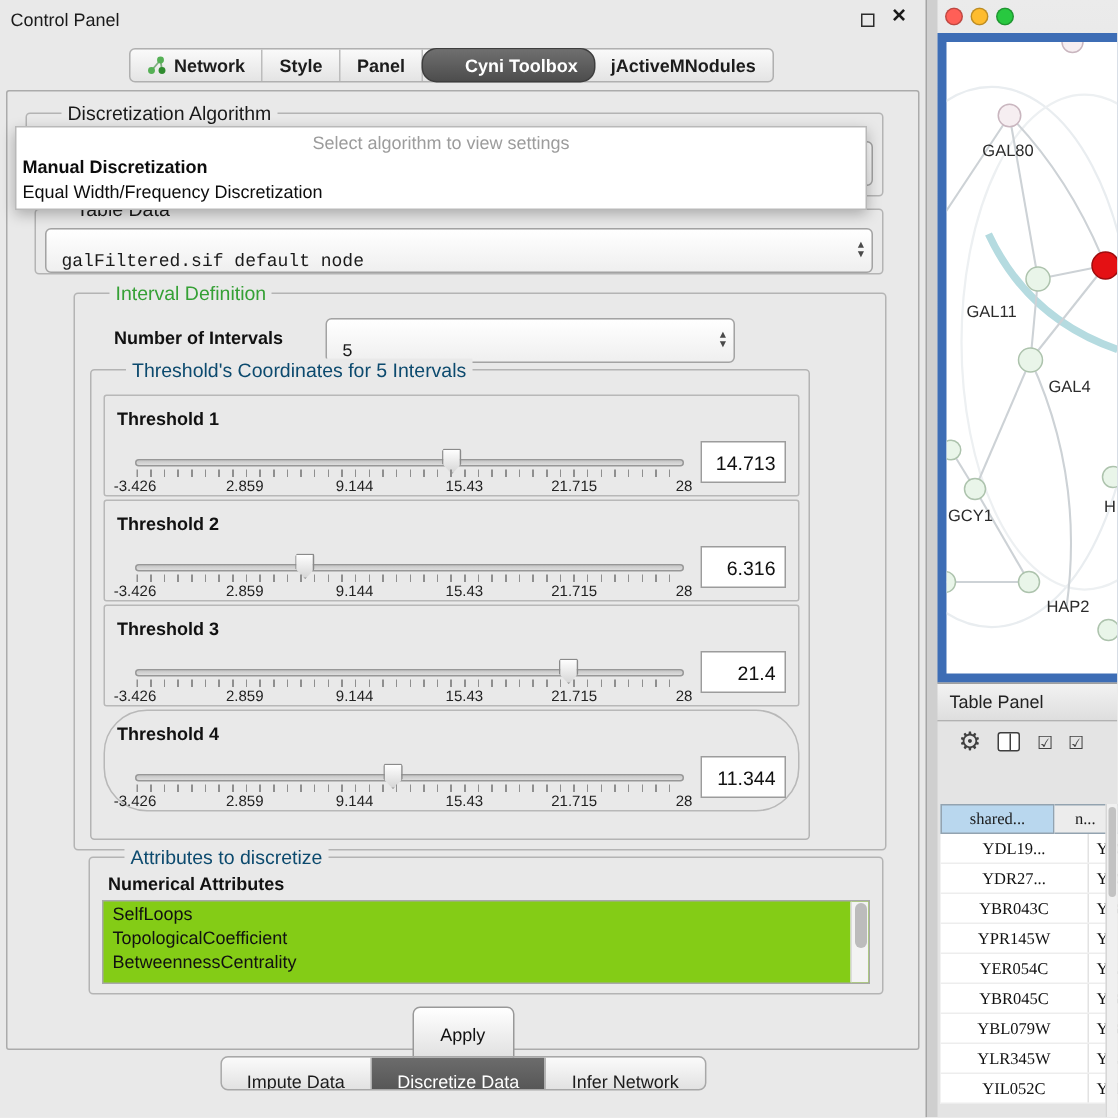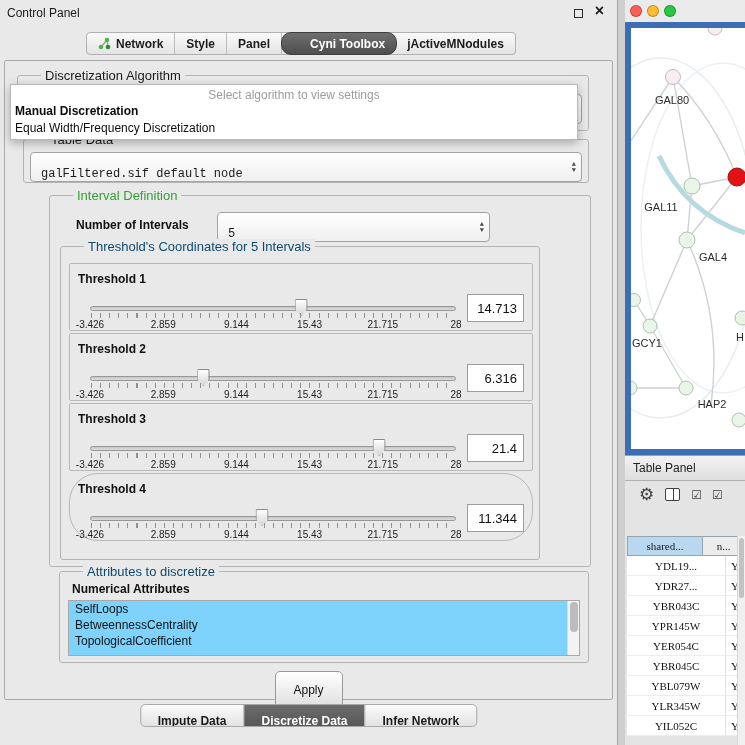--- a/index.html
+++ b/index.html
@@ -58,32 +58,32 @@
            background:repeating-linear-gradient(to right,#8f8f8f 0,#8f8f8f 1px,transparent 1px,transparent 9.1px); }
   .scale { position:absolute; left:0; right:0; top:21px; height:11px; font-size:10px; color:#222; }
   .scale span { position:absolute; transform:translateX(-50%); white-space:nowrap; }
   .scale span:nth-child(1){ left:0%; } .scale span:nth-child(2){ left:20%; } .scale span:nth-child(3){ left:40%; }
   .scale span:nth-child(4){ left:60%; } .scale span:nth-child(5){ left:80%; } .scale span:nth-child(6){ left:100%; }
   .value-box { position:absolute; right:8px; top:30px; width:57px; height:28px; background:#fff; border:1px solid #9c9c9c;
                font-size:13px; color:#111; display:flex; align-items:center; justify-content:flex-end; padding-right:6px; }
 
   .attr-group { left:54px; top:510px; width:530px; height:92px; }
   .attr-list-title { position:absolute; left:12px; top:10px; font-weight:bold; font-size:12px; color:#111; }
-  .attr-list { position:absolute; left:8px; top:28px; right:8px; bottom:6px; background:#7dd3fc; border:1px solid #a8a8a8; overflow:hidden; font-size:12px; color:#111; }
+  .attr-list { position:absolute; left:8px; top:28px; right:8px; bottom:6px; background:#84cc16; border:1px solid #a8a8a8; overflow:hidden; font-size:12px; color:#111; }
   .attr-item { padding:1px 6px; height:16px; line-height:15px; }
   .attr-scrollbar { position:absolute; right:0; top:0; bottom:0; width:12px; background:#f3f3f3; border-left:1px solid #dcdcdc; }
   .attr-thumb { position:absolute; top:1px; left:2px; width:8px; height:30px; background:#bcbcbc; border-radius:4px; }
 
   .apply-btn { position:absolute; left:50%; top:610px; transform:translateX(-50%); width:68px; height:38px;
                background:linear-gradient(#ffffff,#dedede); border:1px solid #999; border-radius:5px;
                font-size:12px; color:#111; display:flex; align-items:center; justify-content:center; }
 
   .tabs-bottom { position:absolute; top:704px; left:50%; transform:translateX(-50%); height:23px; display:flex;
                  border:1px solid #a8a8a8; border-radius:5px; background:linear-gradient(#fbfbfb,#e2e2e2); overflow:hidden; }
-  .tab-b { padding:16px 17px; display:flex; align-items:center; font-size:12px; font-weight:bold; color:#1c1c1c; border-right:1px solid #b0b0b0; white-space:nowrap;text-align:right; }
+  .tab-b { padding:16px 17px; display:flex; align-items:center; font-size:12px; font-weight:normal; color:#1c1c1c; border-right:1px solid #b0b0b0; white-space:nowrap;text-align:right; }
   .tab-b:last-child { border-right:none; }
   .tab-b.selected { background:linear-gradient(#6c6c6c,#4c4c4c); color:#fff; }
 
   
   .net-win { position:absolute; left:625px; top:0; width:120px; height:455px; background:linear-gradient(#ebebeb,#d2d2d2); }
   .traffic { position:absolute; top:5px; left:5px; display:flex; gap:5px; }
   .light { width:12px; height:12px; border-radius:50%; border:1px solid rgba(0,0,0,0.25); }
   .l-red { background:#ff5f57; } .l-yellow { background:#febc2e; } .l-green { background:#28c840; }
   .net-frame { position:absolute; left:0; top:22px; right:0; bottom:0; background:#3d6db5; }
   .net-canvas { position:absolute; left:6px; top:6px; right:0; bottom:6px; background:#fff; overflow:hidden; }
@@ -253,22 +253,22 @@
             <div class="value-box">11.344</div>
           </div>
         </div>
       </div>
 
       <div class="group attr-group">
         <span class="group-title t-blue">Attributes to discretize</span>
         <div class="attr-list-title">Numerical Attributes</div>
         <div class="attr-list">
           <div class="attr-item">SelfLoops</div>
+          <div class="attr-item">TopologicalCoefficient</div>
           <div class="attr-item">BetweennessCentrality</div>
-          <div class="attr-item">TopologicalCoefficient</div>
           <div class="attr-scrollbar">
             <div class="attr-thumb"></div>
           </div>
         </div>
       </div>
 
       <div class="apply-btn">Apply</div>
     </div>
 
     <div class="tabs-bottom">

